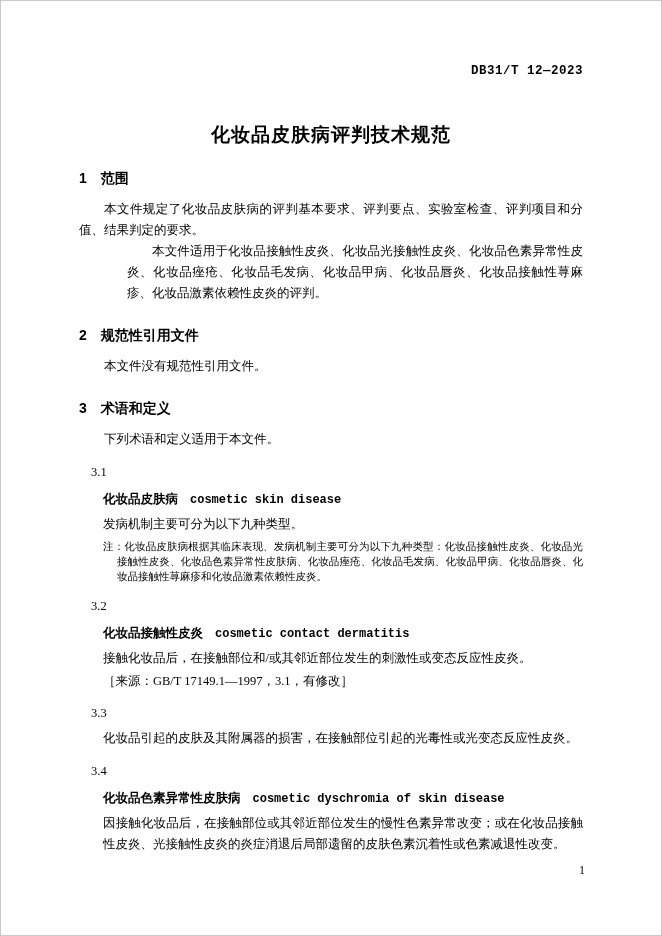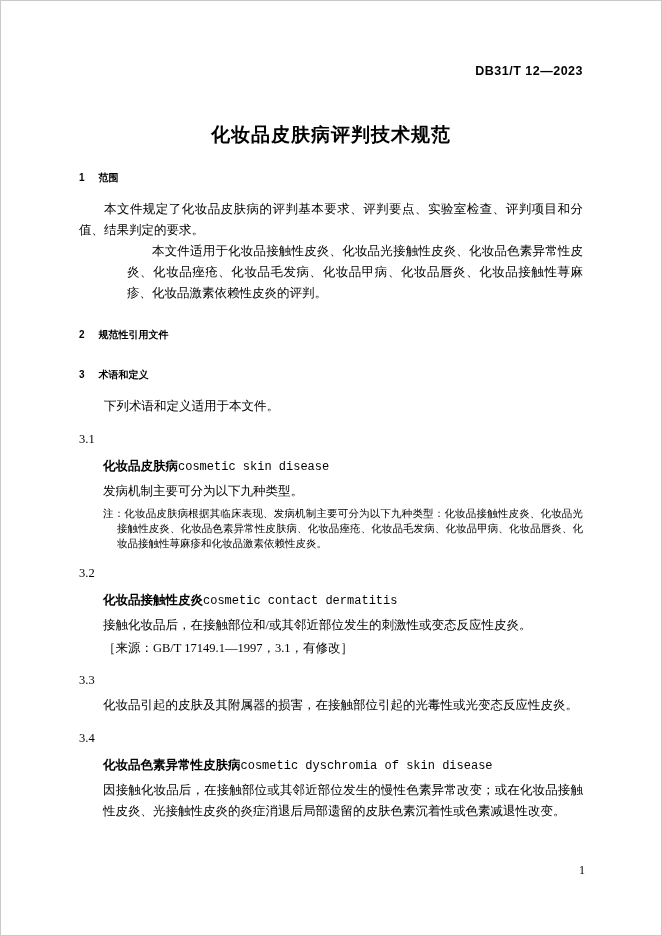--- a/index.html
+++ b/index.html
@@ -15,75 +15,76 @@
     width: 662px;
     height: 936px;
     margin: 0 auto;
     background: #ffffff;
     border: 1px solid #c9c9c9;
     padding: 62px 78px 0 78px;
     overflow: hidden;
   }
   .doc-number {
     text-align: right;
-    font-family: Liberation Sans, sans-serif;
+    font-family: Liberation Mono, monospace;
     font-weight: bold;
     font-size: 12.5px;
     letter-spacing: 0.5px;
     height: 16px;
     line-height: 16px;
   }
   .doc-title {
     margin-top: 44px;
     text-align: center;
     font-family: "Liberation Sans", "DejaVu Sans", sans-serif;
     font-weight: bold;
     font-size: 19px;
     letter-spacing: 1px;
     height: 24px;
     line-height: 24px;
   }
   .clause-heading {
     margin-top: 22px;
     font-family: "Liberation Sans", "DejaVu Sans", sans-serif;
     font-weight: bold;
-    font-size: 10px;
+    font-size: 14px;
     height: 18px;
     line-height: 18px;
   }
   .clause-heading .num { display: inline-block; margin-right: 14px; }
   .para {
     margin-top: 12px;
     font-size: 12.5px;
     line-height: 21px;
     text-indent: 2em;
     text-align: justify;
   }
   .para.cont { margin-top: 0; margin-left: 48px; }
   .term { }
   .term-number {
     margin-top: 14px;
     font-size: 12.5px;
     height: 17px;
     line-height: 17px;
+    margin-left: 12px;
   }
   .term-heading {
     margin-top: 9px;
     margin-left: 24px;
     font-family: "Liberation Sans", "DejaVu Sans", sans-serif;
     font-weight: bold;
     font-size: 12.5px;
     height: 18px;
     line-height: 18px;
   }
   .term-en {
     font-family: "Liberation Mono", "DejaVu Sans Mono", monospace;
-    font-weight: normal;
+    font-weight: bold;
     font-size: 12px;
-    margin-left: 0;
+    margin-left: 12px;
   }
   .term-def {
     margin-top: 6px;
     margin-left: 24px;
     font-size: 12.5px;
     line-height: 21px;
     text-align: justify;
   }
   .term-note {
     margin-top: 4px;
@@ -118,20 +119,21 @@
 
   <div class="clause-heading">
     <span class="num">1</span><span>范围</span>
   </div>
   <p class="para">本文件规定了化妆品皮肤病的评判基本要求、评判要点、实验室检查、评判项目和分值、结果判定的要求。</p>
   <p class="para cont">本文件适用于化妆品接触性皮炎、化妆品光接触性皮炎、化妆品色素异常性皮炎、化妆品痤疮、化妆品毛发病、化妆品甲病、化妆品唇炎、化妆品接触性荨麻疹、化妆品激素依赖性皮炎的评判。</p>
 
   <div class="clause-heading">
     <span class="num">2</span><span>规范性引用文件</span>
   </div>
+  <p class="para">本文件没有规范性引用文件。</p>
 
   <div class="clause-heading">
     <span class="num">3</span><span>术语和定义</span>
   </div>
   <p class="para">下列术语和定义适用于本文件。</p>
 
   <div class="term">
     <div class="term-number">3.1</div>
     <div class="term-heading">
       <span class="term-zh">化妆品皮肤病</span><span class="term-en">cosmetic skin disease</span>

